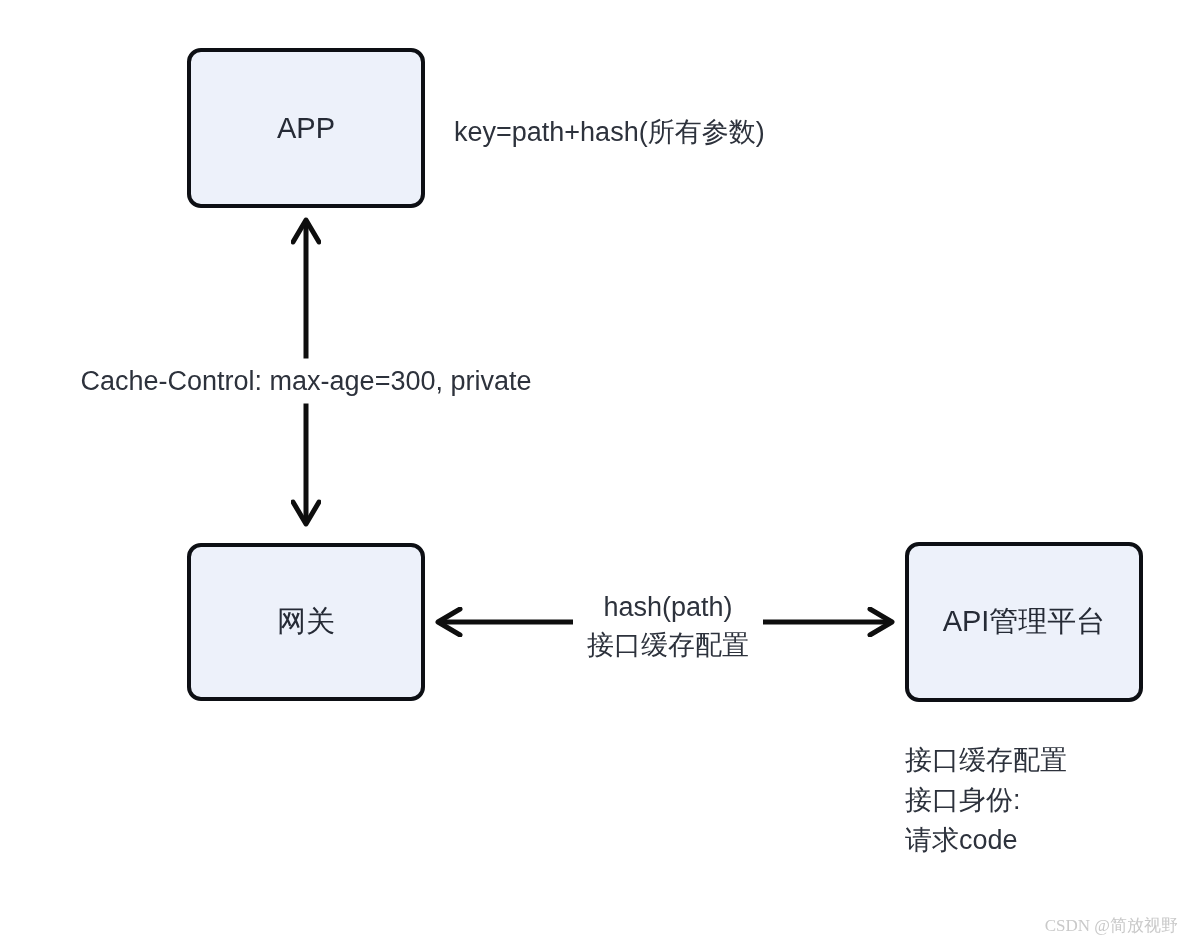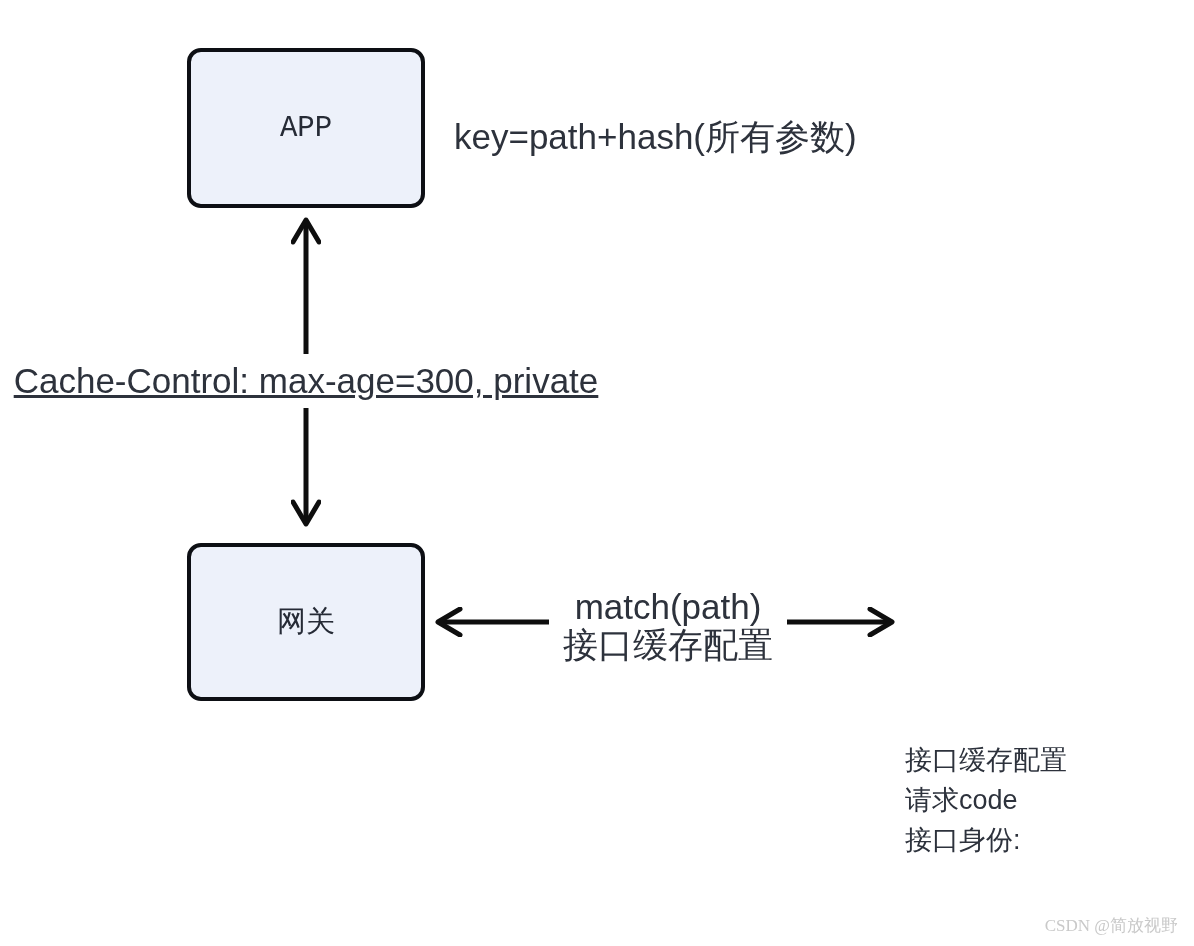--- a/index.html
+++ b/index.html
@@ -38,41 +38,40 @@
     box-sizing: border-box;
     background: var(--box-fill, #edf1fa);
     border: 4.5px solid var(--box-border, #0d0f14);
     border-radius: 14px;
     display: flex;
     align-items: center;
     justify-content: center;
     font-size: 29px;
     color: var(--node-text, #262b36);
   }
-  .node-app     { left: 187px; top: 48px;  width: 238px; height: 160px; font-family: Liberation Mono, monospace; }
+  .node-app     { left: 187px; top: 48px;  width: 238px; height: 160px; }
   .node-gateway { left: 187px; top: 543px; width: 238px; height: 158px; justify-content: center; }
   .node-api     { left: 905px; top: 542px; width: 238px; height: 160px; }
 
   .float-label {
     position: absolute;
     color: var(--label-text, #2d323c);
-    font-size: 35px;
+    font-size: 27px;
     white-space: nowrap;
   }
   .key-formula {
     left: 454px;
     top: 114px;
   }
   .cache-control {
     left: 306px;
     top: 381px;
     transform: translate(-50%, -50%);
     background: var(--background, #ffffff);
     padding: 7px 12px;
-    text-decoration: underline;
   }
   .match-label {
     left: 668px;
     top: 626px;
     transform: translate(-50%, -50%);
     background: var(--background, #ffffff);
     padding: 2px 14px;
     text-align: center;
     line-height: 38px;
   }
@@ -109,31 +108,34 @@
   </svg>
 
   <div class="node node-app">
     <span>APP</span>
   </div>
 
   <div class="node node-gateway">
     <span>网关</span>
   </div>
 
+  <div class="node node-api">
+    <span>API管理平台</span>
+  </div>
 
   <div class="float-label key-formula">key=path+hash(所有参数)</div>
 
   <div class="float-label cache-control">Cache-Control: max-age=300, private</div>
 
   <div class="float-label match-label">
-    <div>match(path)</div>
+    <div>hash(path)</div>
     <div>接口缓存配置</div>
   </div>
 
   <div class="notes">
     <div>接口缓存配置</div>
+    <div>接口身份:</div>
     <div>请求code</div>
-    <div>接口身份:</div>
   </div>
 
   <div class="watermark">CSDN @简放视野</div>
 
 </div>
 
 </body></html>

